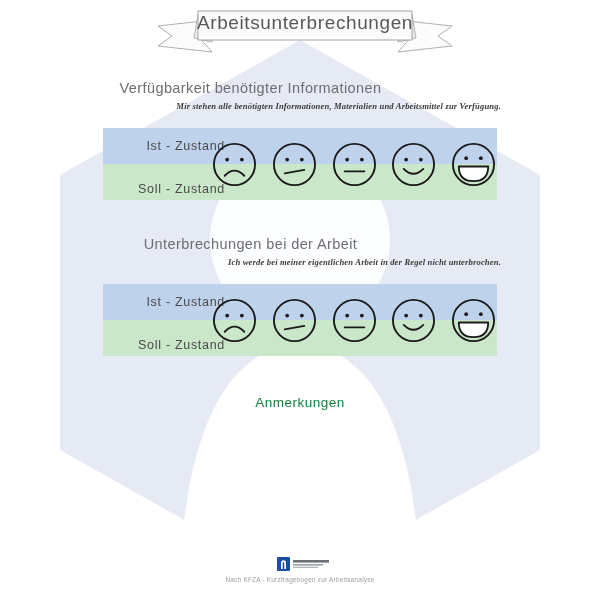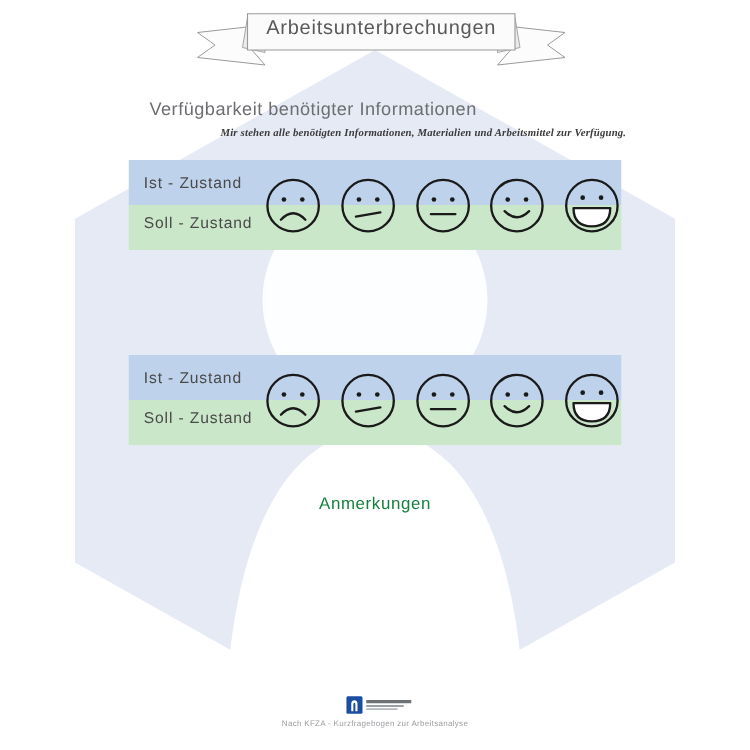--- a/index.html
+++ b/index.html
@@ -37,21 +37,21 @@
     height: 48px;
     z-index: 5;
   }
   #banner-title {
     position: absolute;
     left: 0; top: 0;
     width: 310px;
     height: 30px;
     line-height: 30px;
     text-align: center;
-    font-size: 16px;
+    font-size: 19px;
     letter-spacing: 0.6px;
     color: #58595b;
     font-family: "Liberation Sans", sans-serif;
   }
 
   
   .section {
     position: absolute;
     left: 0;
     width: 501px;
@@ -105,23 +105,24 @@
     position: absolute;
     left: 0;
     width: 110px;
     height: 50px;
     line-height: 36px;
     font-size: 12.5px;
     letter-spacing: 0.7px;
     color: #4a4a4a;
     font-family: "Liberation Sans", sans-serif;
     white-space: nowrap;
+    text-align: right;
   }
   .band-label.ist  { top: 0px; }
-  .band-label.soll { top: 32px; }
+  .band-label.soll { top: 43px; }
 
   .faces {
     position: absolute;
     left: 108px;
     top: 5px;
     width: 286px;
     height: 62px;
     z-index: 3;
     display: flex;
     align-items: center;
@@ -247,20 +248,24 @@
       </svg>
       <svg class="face" viewBox="0 0 48 48">
         <circle cx="24" cy="24" r="21" fill="none" stroke="#1a1a1a" stroke-width="1.9"></circle>
         <circle cx="16.5" cy="17.5" r="1.9" fill="#1a1a1a"></circle>
         <circle cx="31.5" cy="17.5" r="1.9" fill="#1a1a1a"></circle>
         <path d="M9,26 L39,26 Q39,41 24,41 Q9,41 9,26 Z" fill="#ffffff" stroke="#1a1a1a" stroke-width="1.9" stroke-linejoin="round"></path>
       </svg>
     </div>
   </div>
 
+  <div class="section" style="top:236px;">
+    <div class="section-heading">Unterbrechungen bei der Arbeit</div>
+    <div class="section-sub">Ich werde bei meiner eigentlichen Arbeit in der Regel nicht unterbrochen.</div>
+  </div>
 
   <div class="scale" style="top:284px;">
     <div class="band band-ist"></div>
     <div class="band band-soll"></div>
 
     <div class="band-labels">
       <div class="band-label ist">Ist - Zustand</div>
       <div class="band-label soll">Soll - Zustand</div>
     </div>
 

